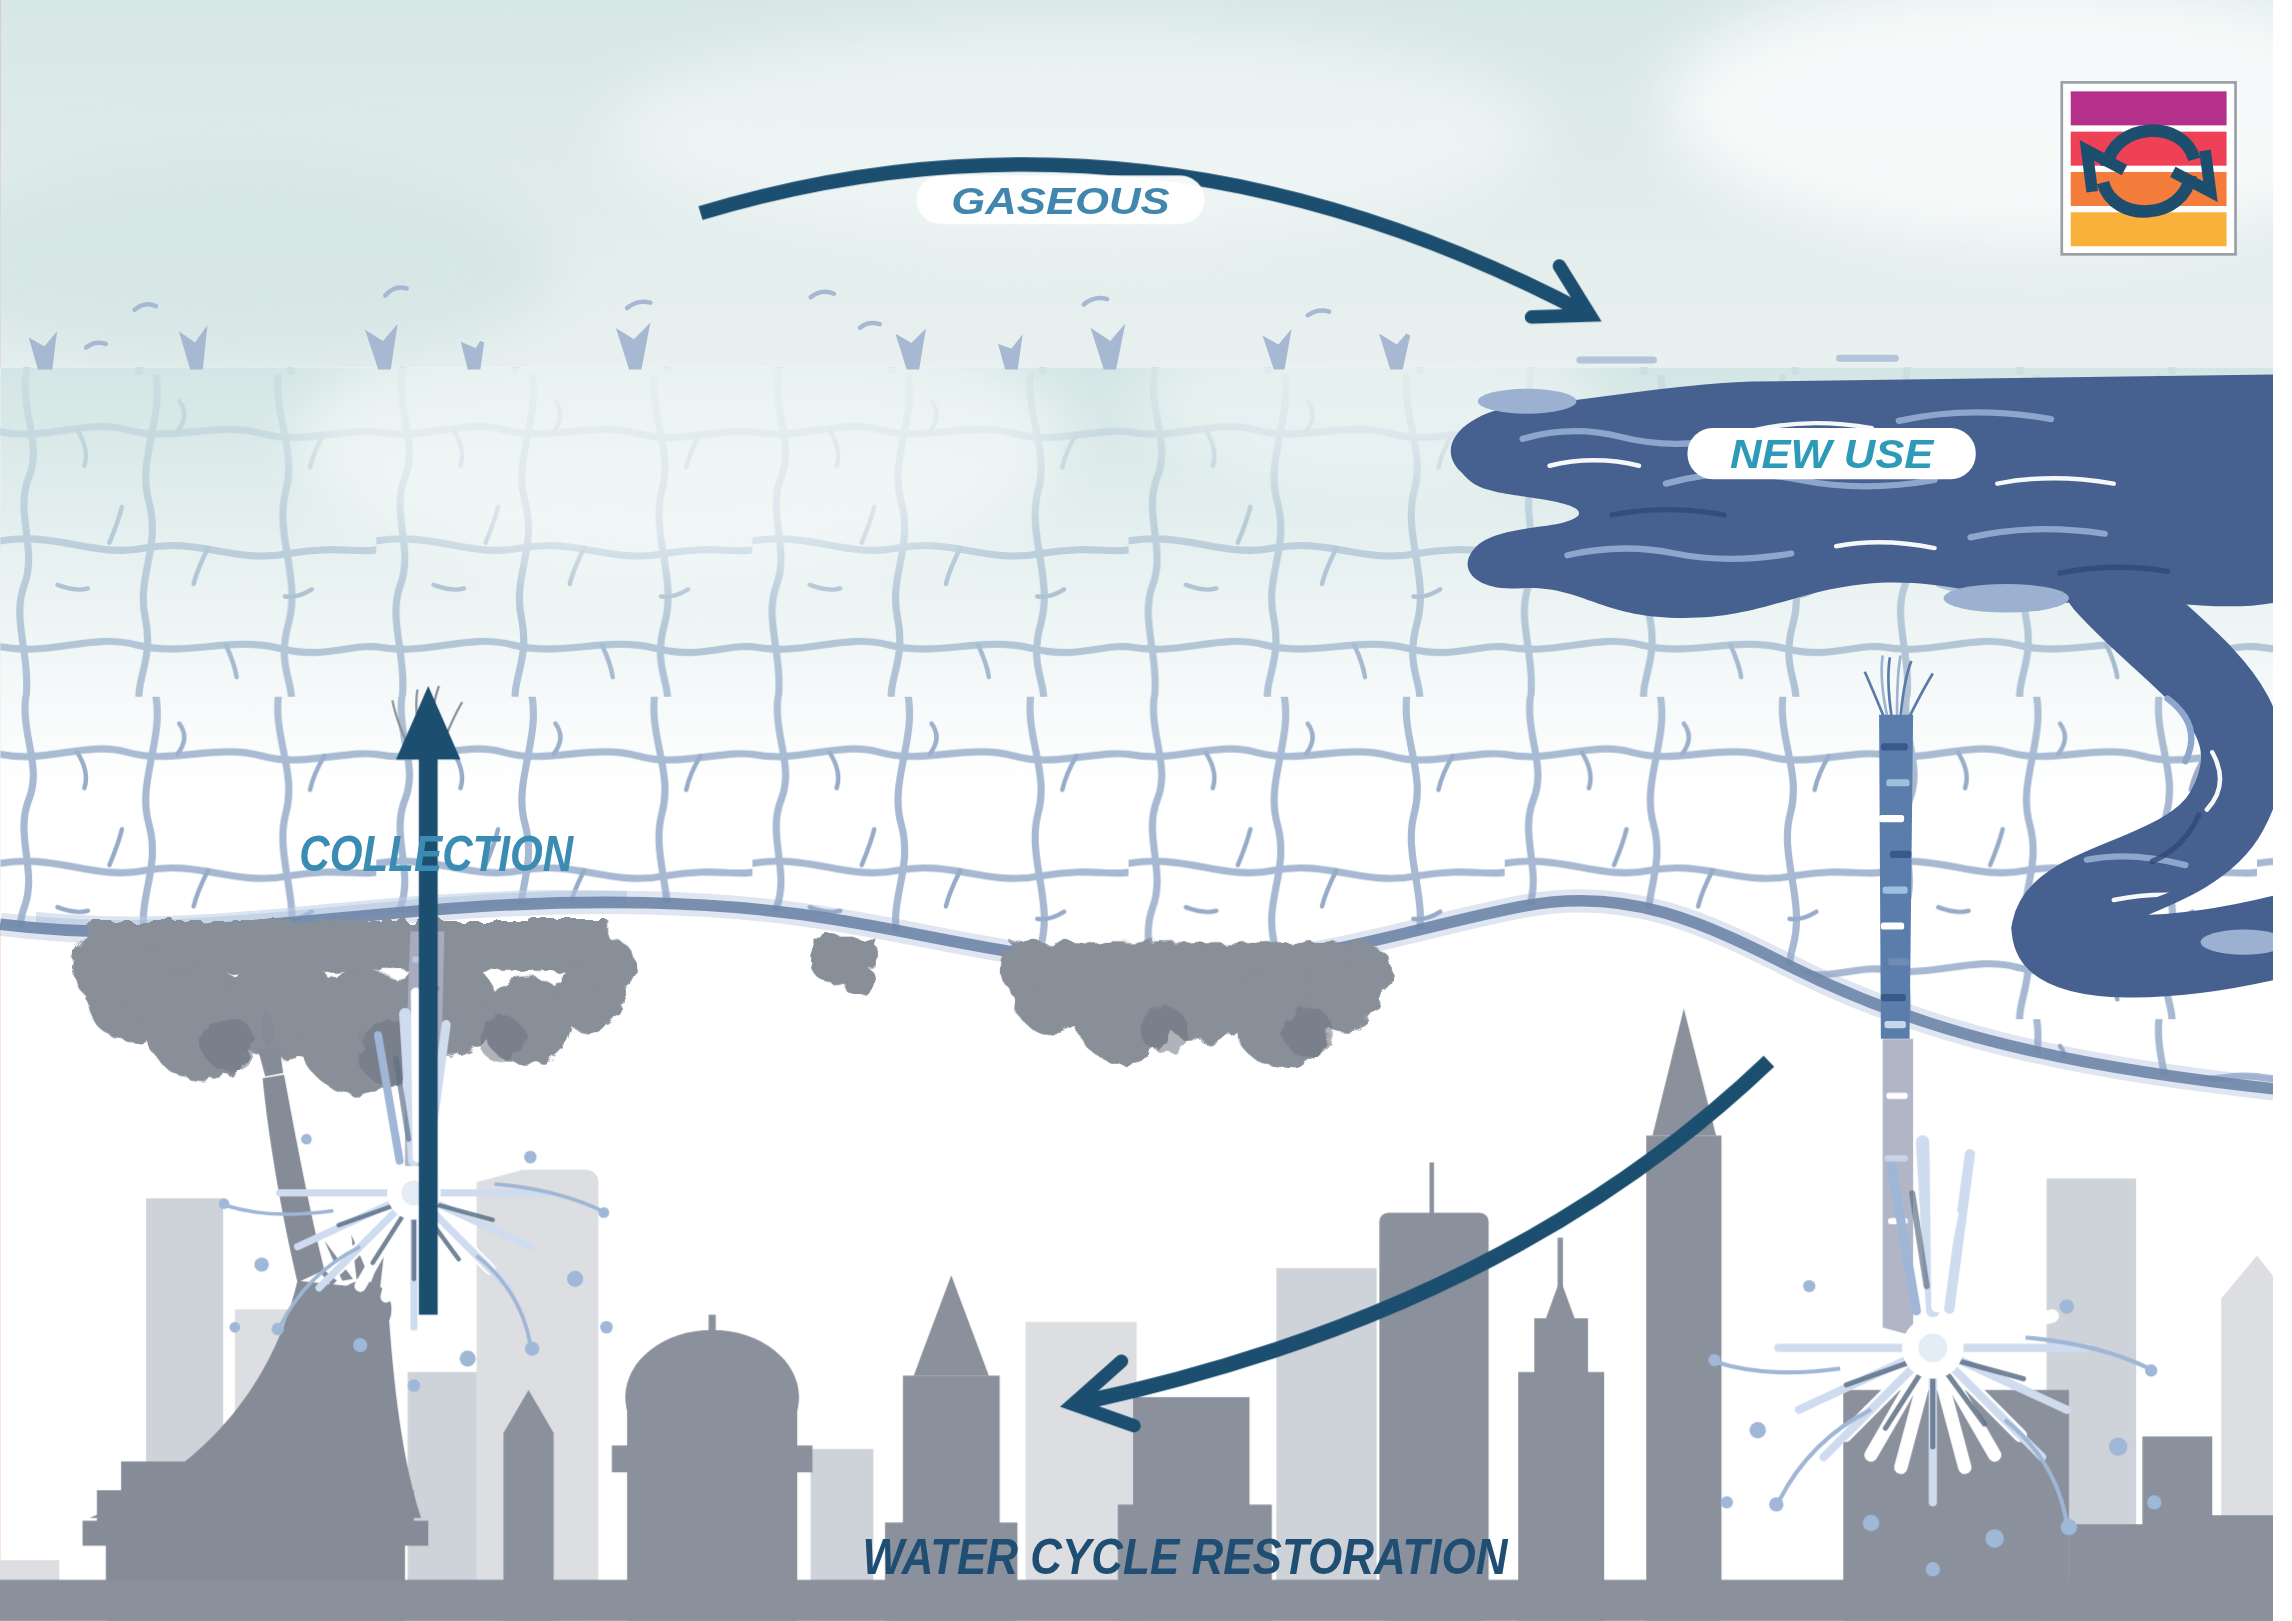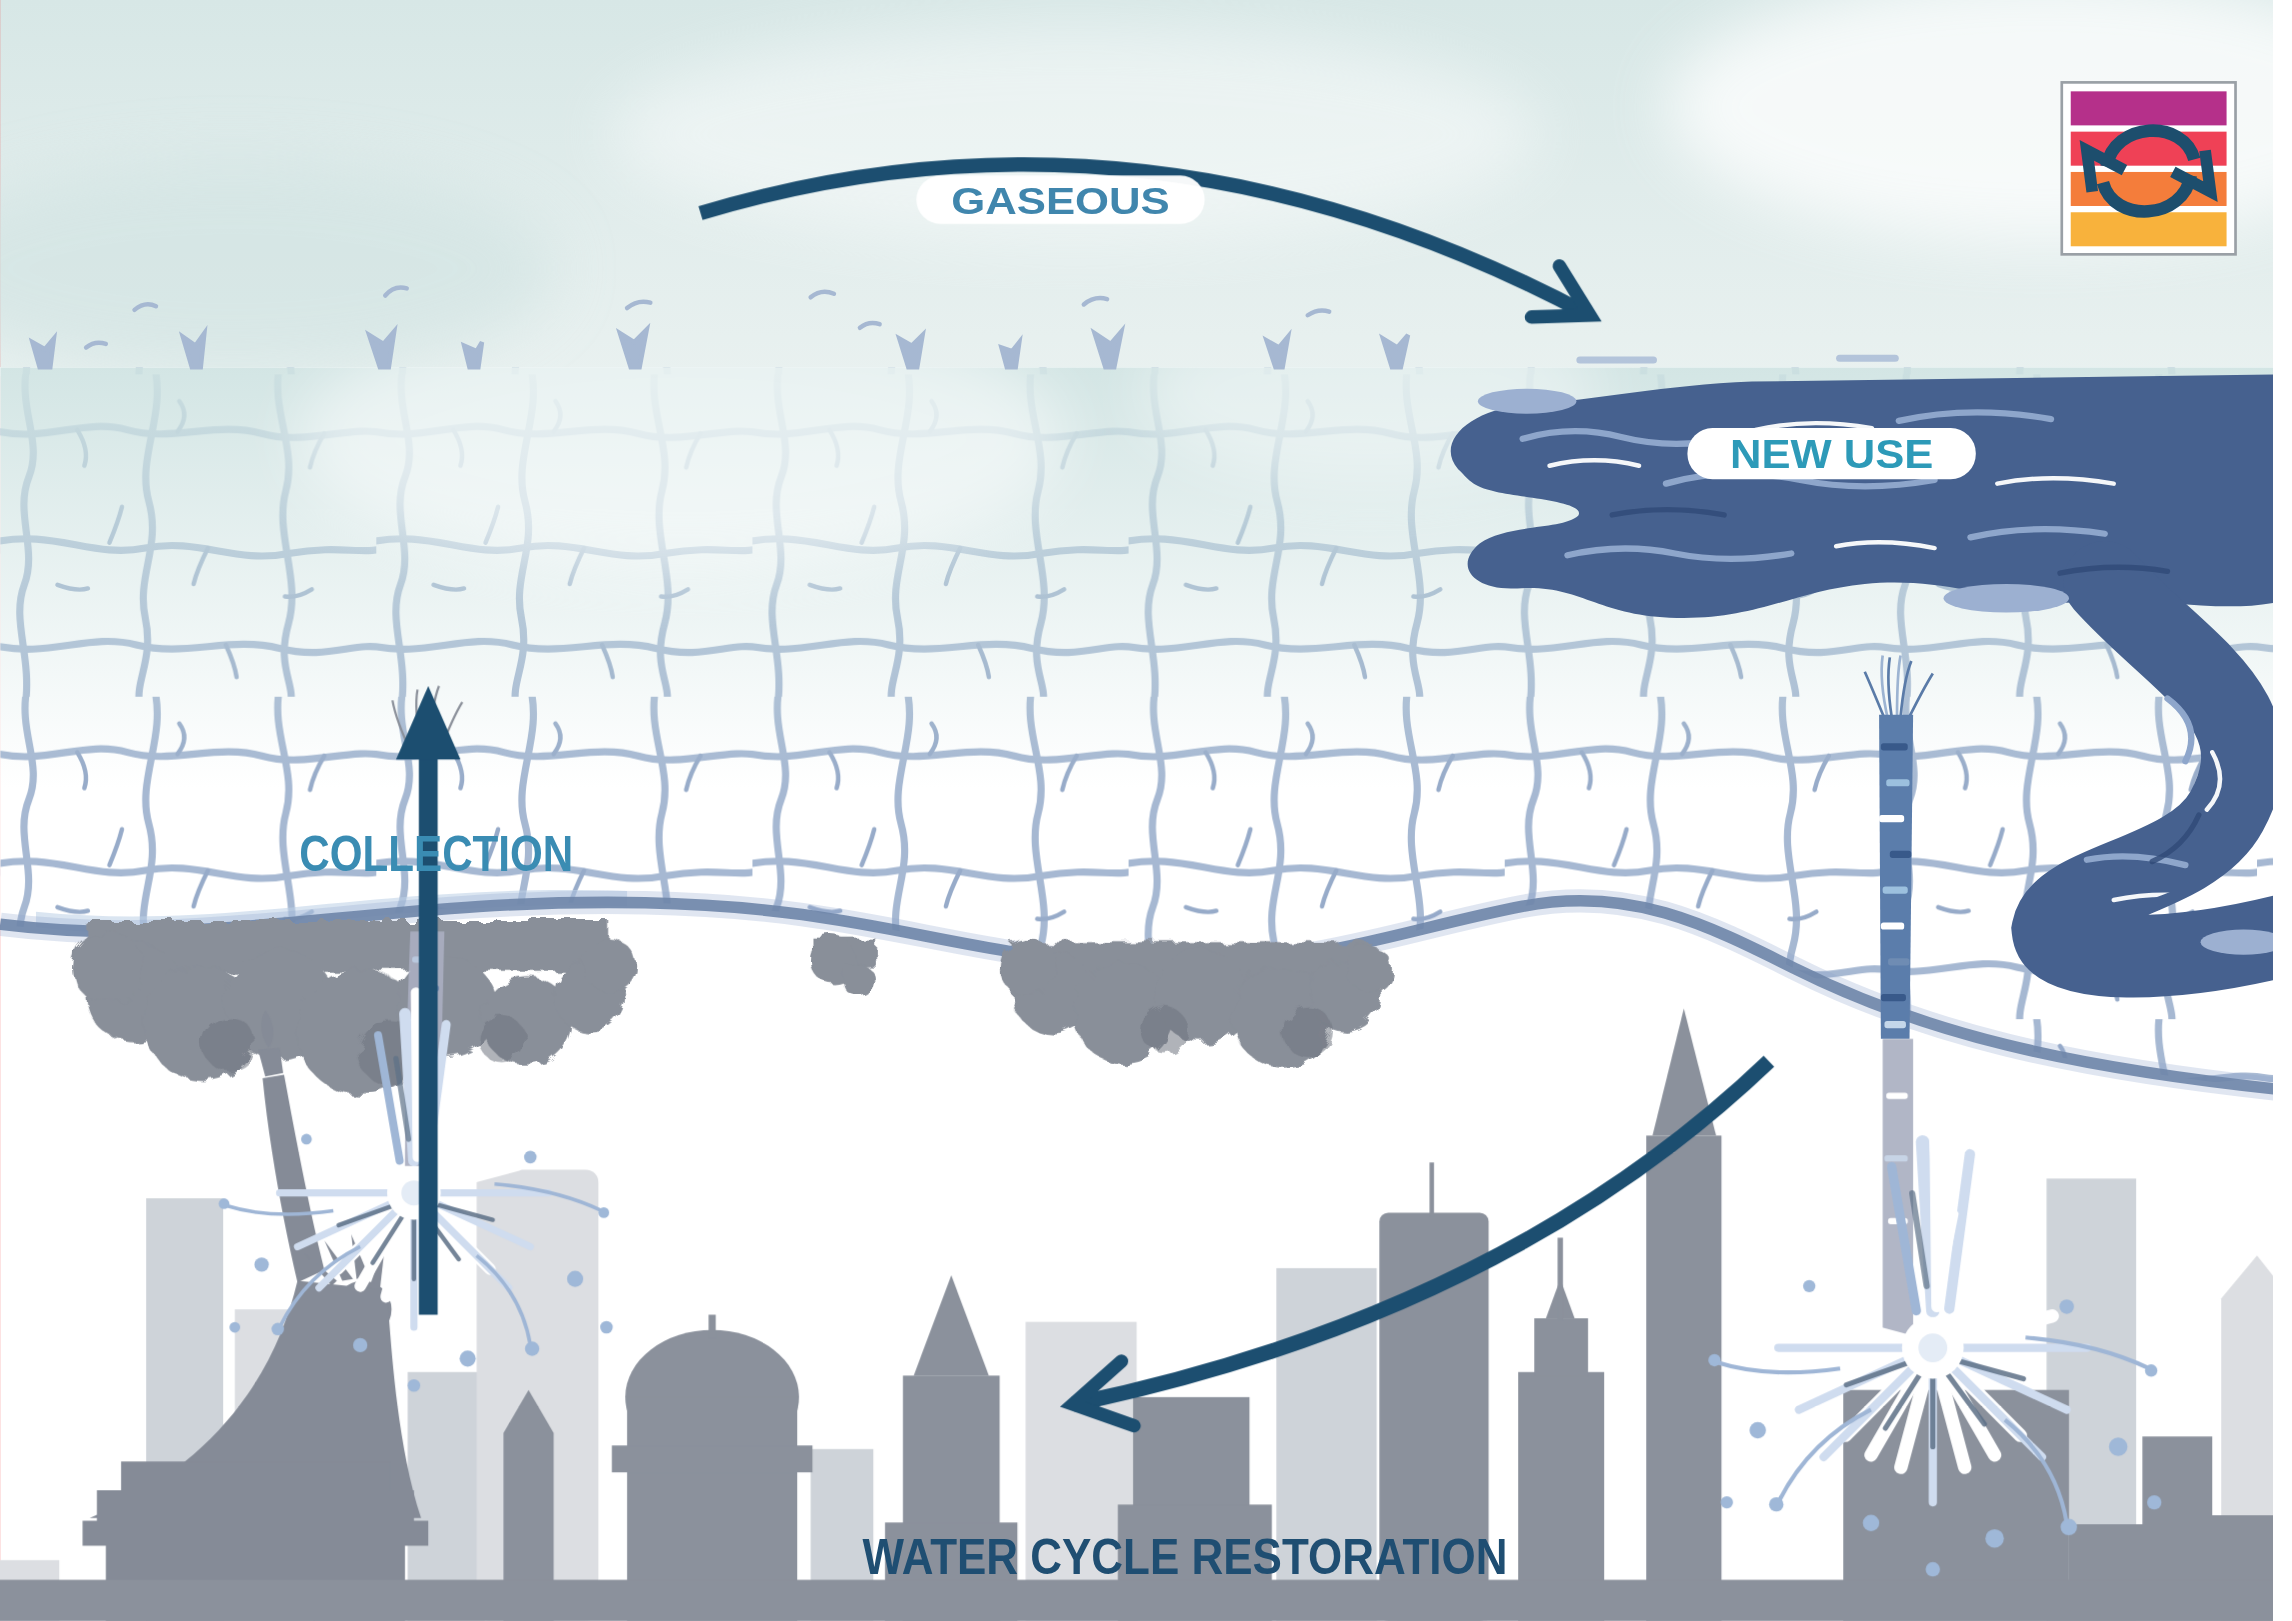--- a/index.html
+++ b/index.html
@@ -1,16 +1,16 @@
 <!DOCTYPE html>
 <html style="--navy-arrow: #1c4e70; --label-gaseous: #4086ad; --label-new-use: #2d9ab8; --label-collection: #3a8cb3; --label-restoration: #1f4e72; --sky-top: #d7e7e6; --sky-bottom: #e9f1f0; --crack-line: #a6b8d2; --crack-line-soft: #97abc9; --river-blue: #46618f; --river-swirl-light: #8ea6cb; --river-swirl-dark: #2f4a77; --river-edge-light: #9cb0d1; --ground-line: #6e85a8; --ground-wash: #bcd0e6; --building-front: #8b919c; --building-back: #ced3d9; --building-light: #dcdee2; --statue-gray: #858b97; --tree-gray: #898f99; --tree-dark: #6f7580; --splash-light: #cfdcef; --splash-mid: #9fb6d6; --splash-dark: #5d7087; --droplet-blue: #9fb8d8; --column-blue: #5b7dab; --column-gray: #a9aec0; --pill-white: #ffffff;font-size:14.3px"><head>
 <meta charset="utf-8">
 <style>
   html,body{margin:0;padding:0;background:#ffffff;}
-  .stage{position:relative;width:2273px;height:1621px;overflow:hidden;background:#ef4444;}
+  .stage{position:relative;width:2273px;height:1621px;overflow:hidden;background:#ef4444;font-style:italic;}
   svg{display:block;}
   text{font-family:"Liberation Sans","DejaVu Sans",sans-serif;font-weight:bold;}
 </style>
 </head>
 <body>
 
 <div class="stage">
 <svg width="2293" height="1621" viewBox="0 0 2560 1810">
   <defs>
     <linearGradient id="skyg" x1="0" y1="0" x2="0" y2="1">

